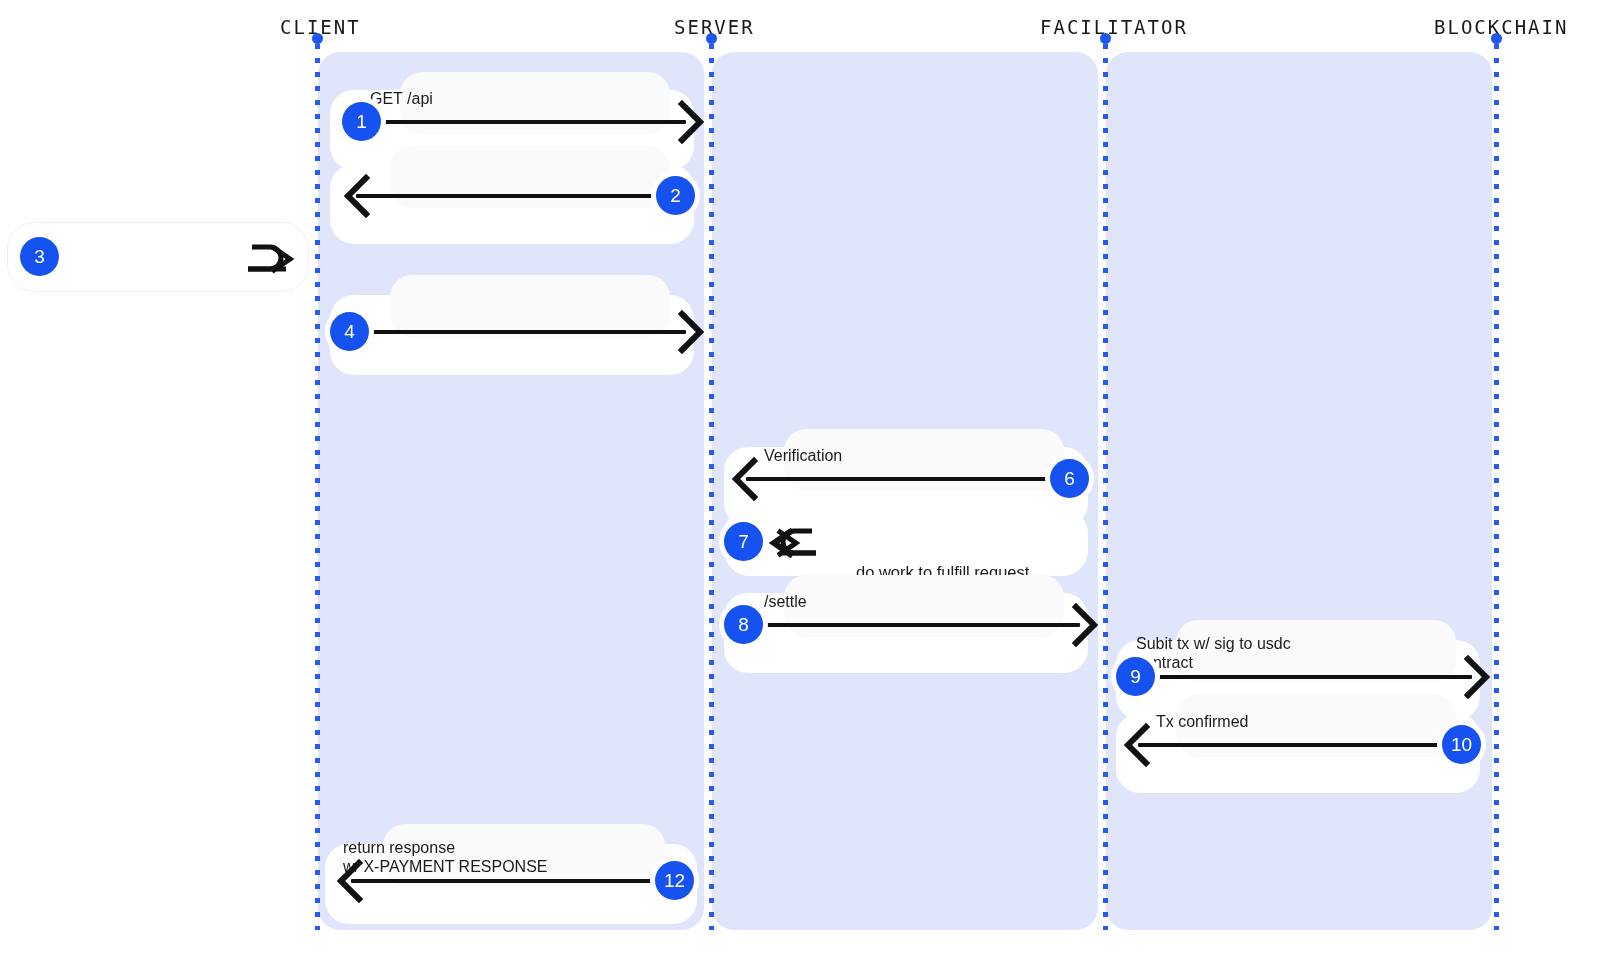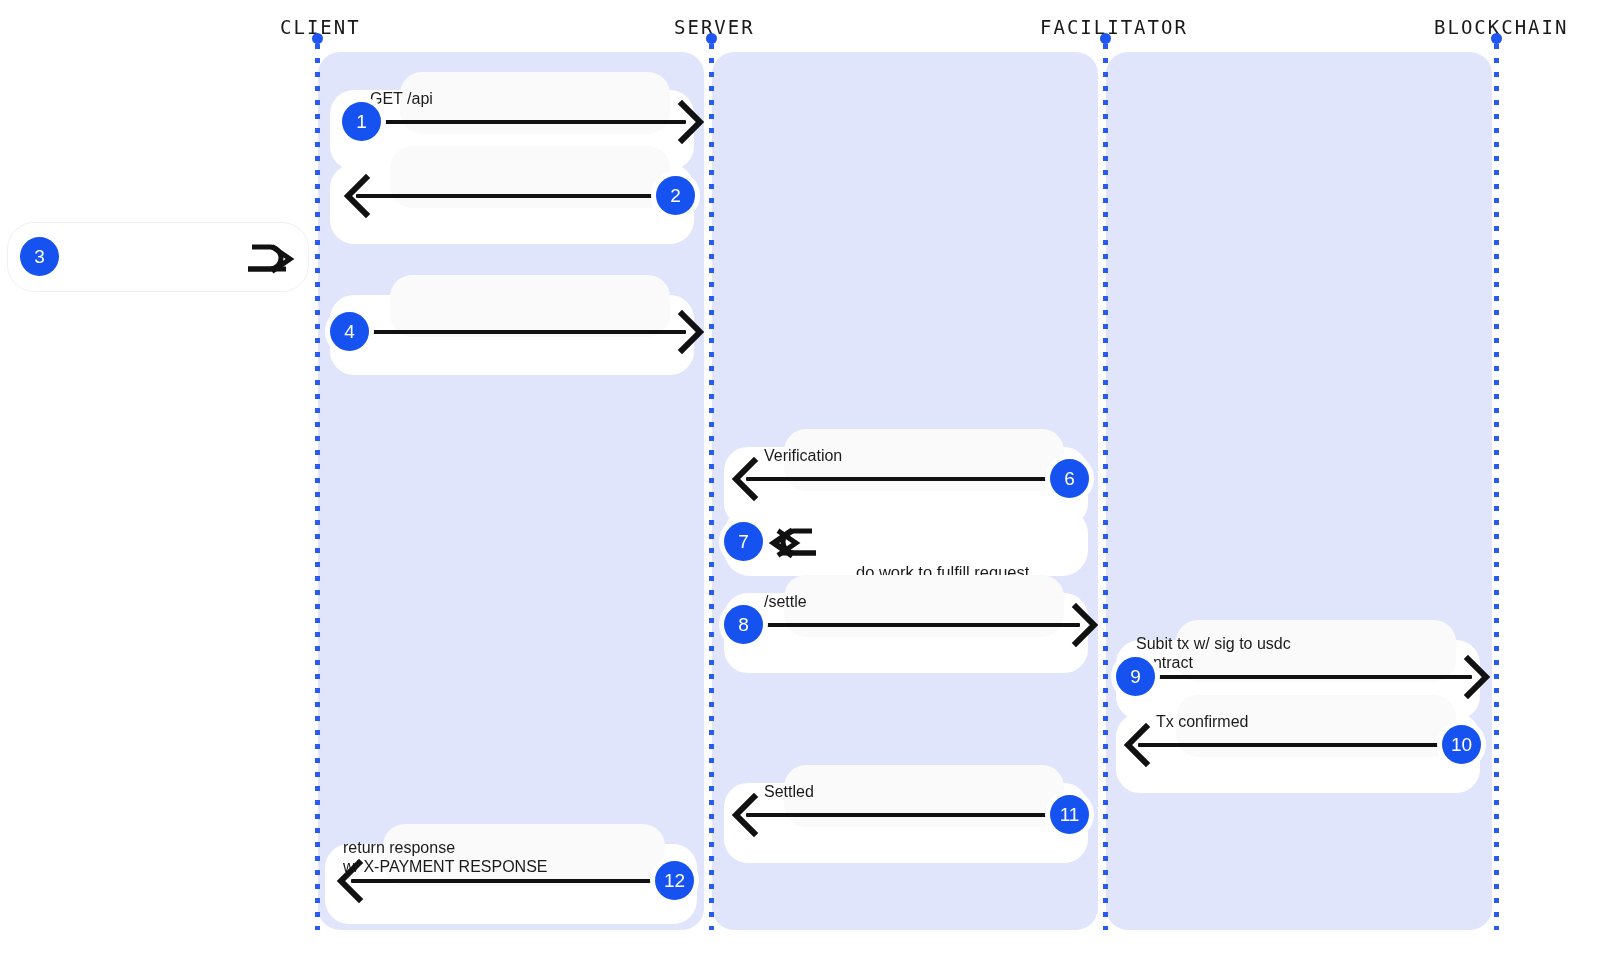--- a/index.html
+++ b/index.html
@@ -268,32 +268,20 @@
     <div class="msg-caption" style="left:40px; top:17px; width:320px;">Tx confirmed</div>
     <div class="msg-line" style="left:22px; top:48px; width:324px;"></div>
     <div class="arrowhead" style="left:8px; top:50px;">
       <svg width="26" height="40" viewBox="0 0 26 40">
           <path d="M22 2 L4 20 L22 38" fill="none" stroke="#111111" stroke-width="6" stroke-linecap="square" transform="translate(0,-20)"></path>
         </svg>
     </div>
     <div class="badge" style="left:326px; top:30px;">10</div>
   </div>
 
-  <div class="msg" style="left:724px; top:765px; width:364px; height:98px;">
-    <div class="msg-pill-lower" style="top:18px; width:364px; height:80px;"></div>
-    <div class="msg-pill-upper" style="left:60px; top:0px; width:280px; height:62px;"></div>
-    <div class="msg-caption" style="left:40px; top:17px; width:320px;">Settled</div>
-    <div class="msg-line" style="left:22px; top:48px; width:324px;"></div>
-    <div class="arrowhead" style="left:8px; top:50px;">
-      <svg width="26" height="40" viewBox="0 0 26 40">
-          <path d="M22 2 L4 20 L22 38" fill="none" stroke="#111111" stroke-width="6" stroke-linecap="square" transform="translate(0,-20)"></path>
-        </svg>
-    </div>
-    <div class="badge" style="left:326px; top:30px;">11</div>
-  </div>
 
   <div class="msg" style="left:325px; top:826px; width:372px; height:98px;">
     <div class="msg-pill-lower" style="top:18px; width:372px; height:80px;"></div>
     <div class="msg-pill-upper" style="left:58px; top:-2px; width:282px; height:62px;"></div>
     <div class="msg-caption" style="left:18px; top:12px; width:330px;">return response
 w/ X-PAYMENT RESPONSE</div>
     <div class="msg-line" style="left:26px; top:53px; width:322px;"></div>
     <div class="arrowhead" style="left:12px; top:55px;">
       <svg width="26" height="40" viewBox="0 0 26 40">
           <path d="M22 2 L4 20 L22 38" fill="none" stroke="#111111" stroke-width="6" stroke-linecap="square" transform="translate(0,-20)"></path>

